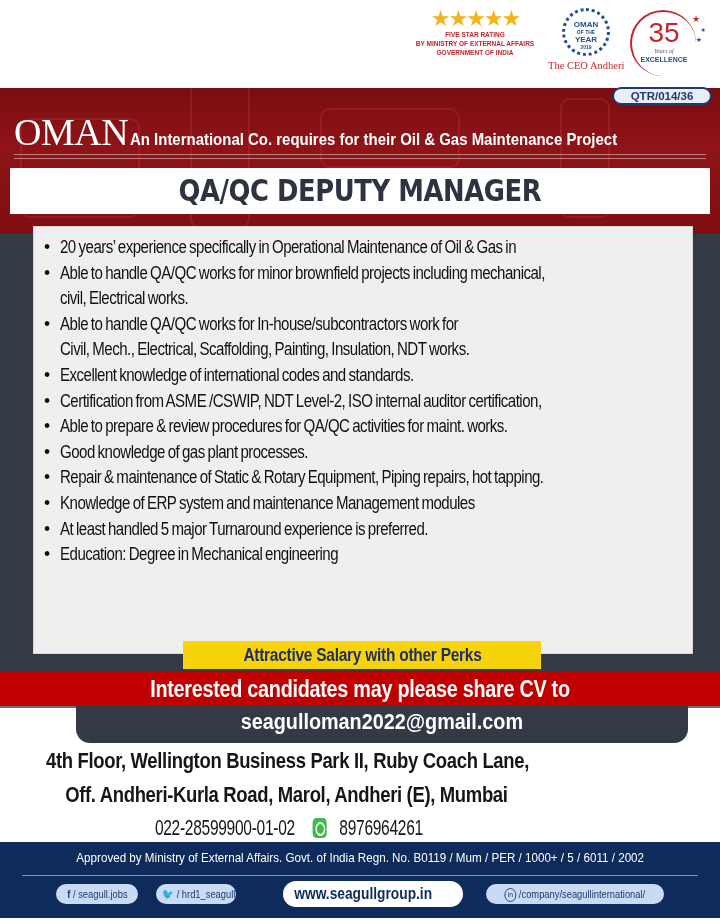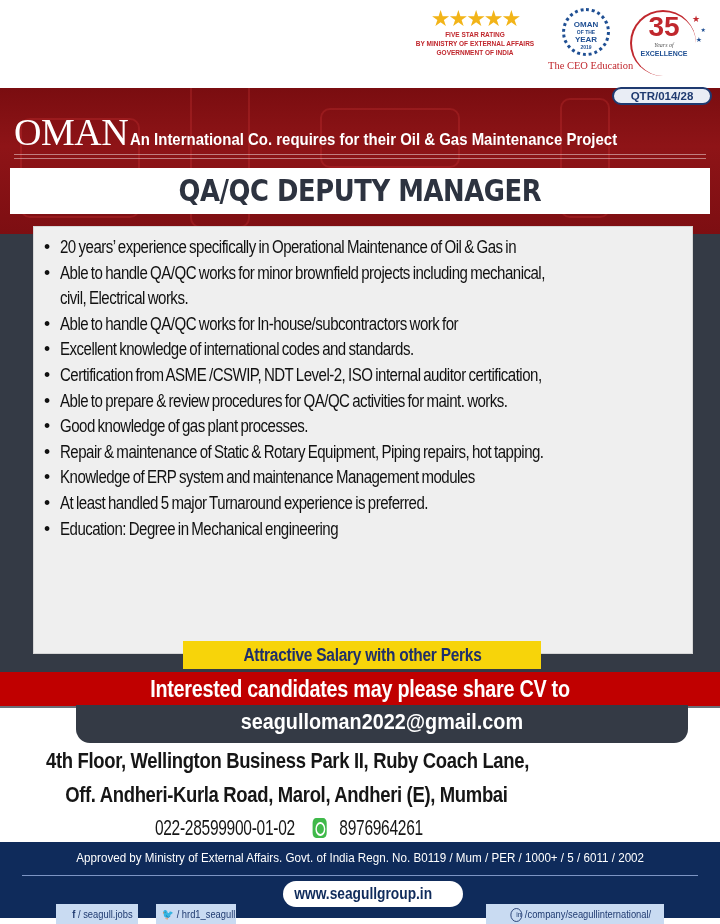--- a/index.html
+++ b/index.html
@@ -18,21 +18,21 @@
   .logo-tag { position: absolute; left: 76px; top: 60px; font-size: 9.5px; font-weight: bold; color: #d7262f; white-space: nowrap; }
 
   .award1 { position: absolute; left: 390px; top: 10px; width: 170px; height: 70px; text-align: center; }
   .stars { font-size: 22px; color: #f2b418; line-height: 17px; letter-spacing: -2px; }
   .award1-text { font-size: 6.5px; font-weight: bold; color: #c0272d; line-height: 9px; margin-top: 3px; }
   .award2 { position: absolute; left: 548px; top: 8px; width: 76px; height: 72px; text-align: center; }
   .a2-badge { width: 48px; height: 48px; margin: 0 auto; border-radius: 50%; border: 3px dotted #1f4f93; color: #1f4f93; font-weight: bold; font-size: 8px; line-height: 9px; padding-top: 9px; }
   .a2-badge .small { font-size: 5px; line-height: 6px; }
   .a2-mag { font-family: "Liberation Serif", serif; font-size: 10.5px; color: #c0272d; margin-top: 4px; white-space: nowrap; }
   .award3 { position: absolute; left: 630px; top: 10px; width: 66px; height: 66px; border-radius: 50%; border-left: 2px solid #c0272d; border-top: 2px solid #c0272d; text-align: center; }
-  .a3-num { font-size: 28px; font-weight: bold; color: #c0272d; line-height: 30px; }
+  .a3-num { font-size: 28px; font-weight: normal; color: #c0272d; line-height: 30px; margin-top: 6px; }
   .a3-sub { font-family: "Liberation Serif", serif; font-style: italic; font-size: 6px; color: #555; line-height: 7px; }
   .a3-exc { font-size: 7px; color: #1f4f93; font-weight: bold; line-height: 9px; }
   .a3-star { position: absolute; font-size: 9px; }
 
   
   .banner { position: absolute; left: 0; top: 88px; width: 720px; height: 146px; background: linear-gradient(180deg, #7a0d10 0%, #8e1417 40%, #7d0e12 100%); overflow: hidden; }
   .banner .pipe { position: absolute; border: 2px solid rgba(255,80,80,0.18); border-radius: 10px; }
   .qtr { position: absolute; right: 8px; top: 87px; width: 100px; height: 18px; background: #e9edf5; border: 2px solid #1f3a70; border-radius: 10px; color: #1f3a70; font-weight: bold; font-size: 11.5px; text-align: center; line-height: 14px; z-index: 3; }
   .oman-line { position: absolute; left: 14px; top: 110px; white-space: nowrap; z-index: 2; }
   .oman { font-family: "Liberation Serif", serif; font-size: 38px; color: #ffffff; font-weight: normal; vertical-align: baseline; letter-spacing: -0.5px; }
@@ -64,21 +64,21 @@
   .phone-row span.ph { font-weight: normal; }
   .wa { display: inline-block; width: 20px; height: 20px; border-radius: 5px; background: #3fb94a; vertical-align: -3px; position: relative; margin: 0 4px; }
   .wa::after { content: ""; position: absolute; left: 4px; top: 4px; width: 10px; height: 10px; border: 2px solid #fff; border-radius: 50%; }
 
   
   .footer { position: absolute; left: 0; top: 842px; width: 720px; height: 76px; background: #0f2b5b; }
   .footer-top-line { position: absolute; left: 0; top: 846px; width: 720px; height: 2px; background: #1a3e7e; }
   .approved { position: absolute; left: 0; top: 9px; width: 720px; text-align: center; color: #ffffff; font-size: 12.5px; white-space: nowrap; }
   .approved span { display: inline-block; transform: scaleX(0.93); }
   .footer-rule { position: absolute; left: 22px; top: 33px; width: 676px; height: 1px; background: #7d95c4; }
-  .social { position: absolute; top: 42px; height: 20px; border-radius: 0; background: #c9dbf2; color: #1f3a70; font-size: 11px; line-height: 20px; text-align: right; white-space: nowrap; margin-top: 20px; }
+  .social { position: absolute; top: 42px; height: 20px; border-radius: 10px; background: #c9dbf2; color: #1f3a70; font-size: 11px; line-height: 20px; text-align: center; white-space: nowrap; }
   .social span.t { display: inline-block; transform: scaleX(0.85); }
   .web { position: absolute; left: 283px; top: 39px; width: 180px; height: 26px; border-radius: 13px; background: #ffffff; color: #0f2b5b; font-weight: bold; font-size: 16px; line-height: 26px; text-align: left; }
   .web span { display: inline-block; transform: scaleX(0.86); }
   .ico { font-weight: bold; margin-right: 3px; }
   .ico-in { display: inline-block; width: 14px; height: 14px; border: 1px solid #1f3a70; border-radius: 50%; font-size: 8px; line-height: 12px; vertical-align: 1px; margin-right: 3px; }
 </style>
 </head>
 <body>
 
 <div class="header">
@@ -92,40 +92,40 @@
     </div>
   </div>
 
   <div class="award2">
     <div class="a2-badge">
       <div>OMAN</div>
       <div class="small">OF THE</div>
       <div>YEAR</div>
       <div class="small">2019</div>
     </div>
-    <div class="a2-mag">The CEO Education</div>
+    <div class="a2-mag">The CEO Andheri</div>
   </div>
 
   <div class="award3">
     <span class="a3-star" style="right:-4px;top:2px;color:#c0272d;">★</span>
     <span class="a3-star" style="right:-10px;top:14px;color:#1f4f93;font-size:6px;">★</span>
     <span class="a3-star" style="right:-6px;top:24px;color:#1f4f93;font-size:7px;">★</span>
     <div class="a3-num">35</div>
     <div class="a3-sub">Years of</div>
     <div class="a3-exc">EXCELLENCE</div>
   </div>
 </div>
 
 <div class="banner">
   <div class="pipe" style="left:20px;top:30px;width:120px;height:100px;"></div>
   <div class="pipe" style="left:190px;top:-10px;width:60px;height:150px;"></div>
   <div class="pipe" style="left:320px;top:20px;width:140px;height:60px;"></div>
   <div class="pipe" style="left:560px;top:10px;width:50px;height:120px;"></div>
 </div>
-<div class="qtr">QTR/014/28</div>
+<div class="qtr">QTR/014/36</div>
 <div class="oman-line">
   <span class="oman">OMAN</span><span class="oman-sub">An International Co. requires for their Oil &amp; Gas Maintenance Project</span>
 </div>
 <div class="banner-rule" style="top:154px;"></div>
 <div class="banner-rule" style="top:158px;"></div>
 <div class="title-box">
   <span class="title">QA/QC DEPUTY MANAGER</span>
 </div>
 
 <div class="body-bg"></div>
@@ -140,20 +140,23 @@
         <span class="txt">Able to handle QA/QC works for minor brownfield projects including mechanical,</span>
       </li>
     <li>
         <span class="txt">civil, Electrical works.</span>
       </li>
     <li>
         <span class="dot">•</span>
         <span class="txt">Able to handle QA/QC works for In-house/subcontractors work for</span>
       </li>
     <li>
+        <span class="txt">Civil, Mech., Electrical, Scaffolding, Painting, Insulation, NDT works.</span>
+      </li>
+    <li>
         <span class="dot">•</span>
         <span class="txt">Excellent knowledge of international codes and standards.</span>
       </li>
     <li>
         <span class="dot">•</span>
         <span class="txt">Certification from ASME /CSWIP, NDT Level-2, ISO internal auditor certification,</span>
       </li>
     <li>
         <span class="dot">•</span>
         <span class="txt">Able to prepare &amp; review procedures for QA/QC activities for maint. works.</span>

